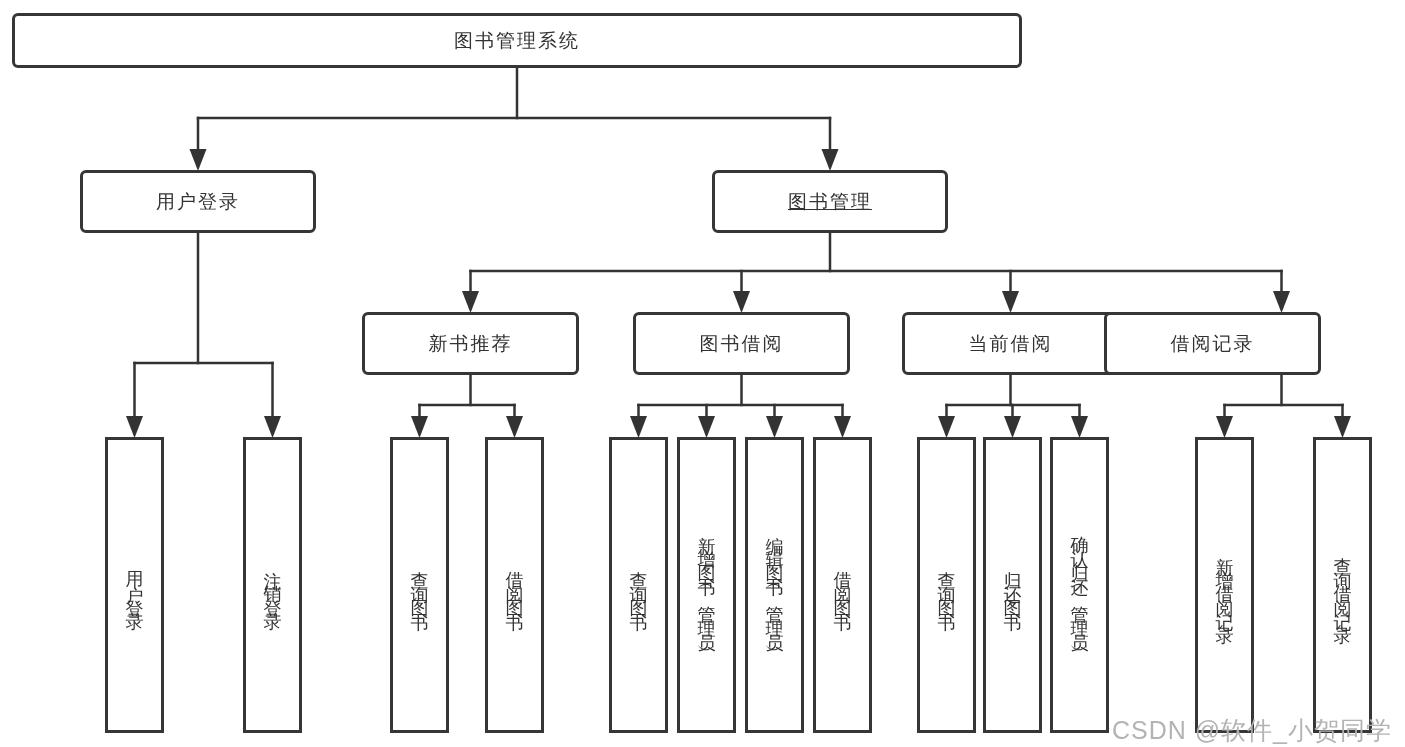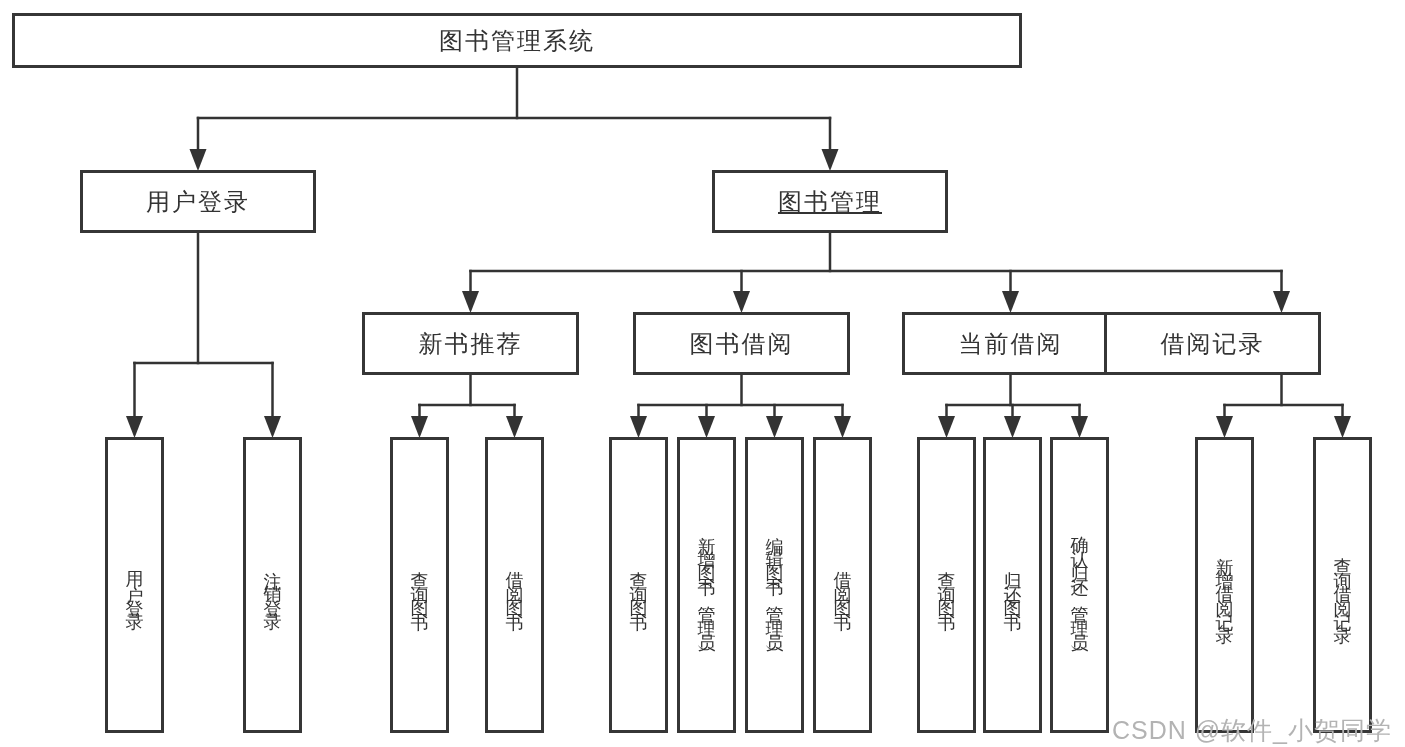--- a/index.html
+++ b/index.html
@@ -21,23 +21,24 @@
     position: absolute;
     background: #ffffff;
     border: 3px solid #363636;
     box-sizing: border-box;
     display: flex;
     align-items: center;
     justify-content: center;
     color: #333333;
   }
   .box.h {
-    font-size: 24px;
+    font-size: 19px;
     letter-spacing: 2px;
     white-space: nowrap;
+    border-radius: 6px;
   }
   .box.v {
     writing-mode: vertical-rl;
     text-orientation: mixed;
     font-size: 18px;
     letter-spacing: 14px;
     line-height: 1;
   }
   .watermark {
     position: absolute;

